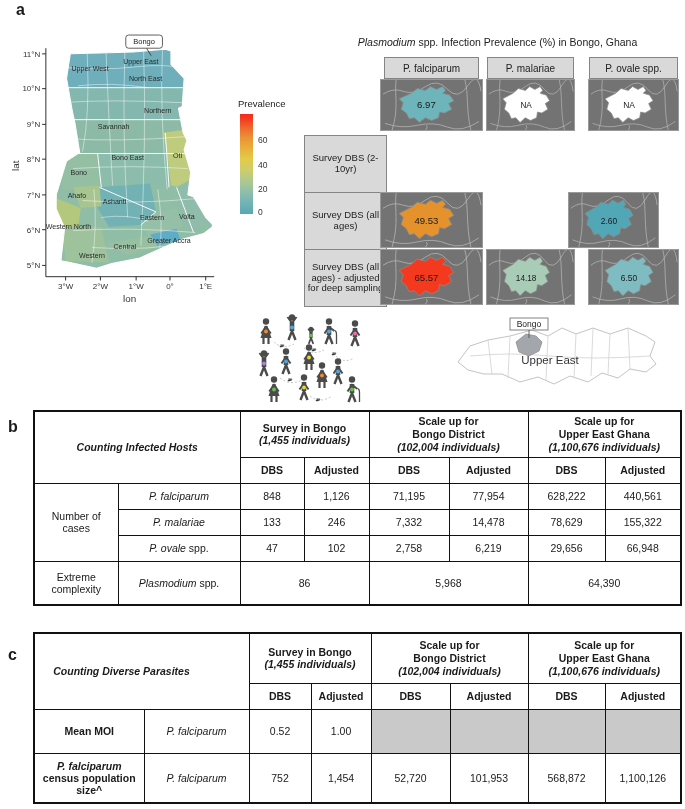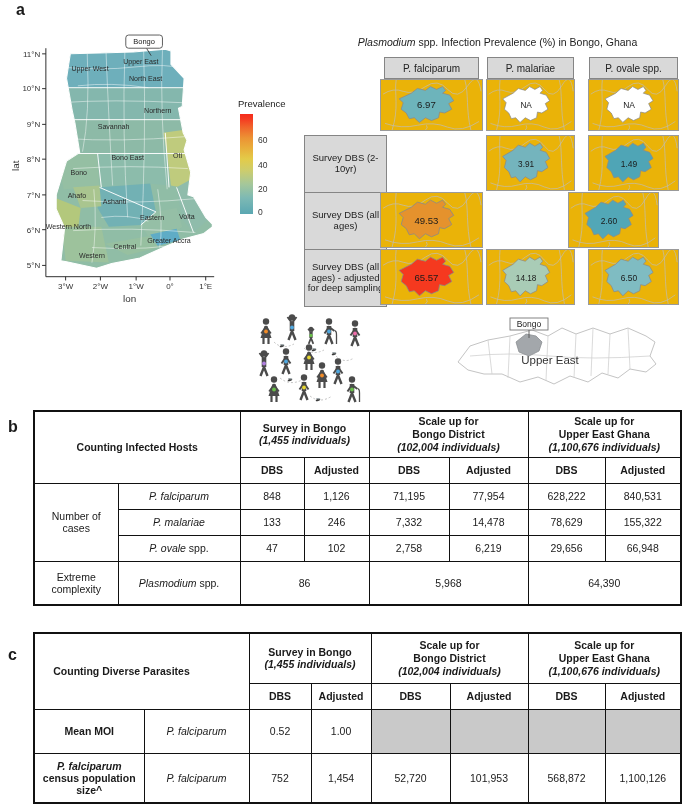--- a/index.html
+++ b/index.html
@@ -13,29 +13,29 @@
   .legend-title{position:absolute;left:2px;top:0;font-size:9.5px;color:#222;}
   .legend-bar{position:absolute;left:4px;top:16px;width:13px;height:100px;
     background:linear-gradient(to top,#5aa7b2,#7db9b4 16%,#a5c79a 30%,#cecd6b 44%,#e3cb49 55%,#e9ae3b 66%,#ec9334 76%,#f0642b 87%,#f43b21 95%,#f52b1b);}
   .legend-tick{position:absolute;left:22px;width:24px;font-size:8.5px;color:#333;}
   
   .gbox{position:absolute;background:#d9d9d9;border:1px solid #858585;
         display:flex;align-items:center;justify-content:center;text-align:center;
         font-size:9.5px;color:#222;line-height:1.15;padding:1px;}
   .ghead{position:absolute;background:#d9d9d9;border:1px solid #858585;
         display:flex;align-items:center;justify-content:center;font-size:10px;color:#222;}
-  .gcell{position:absolute;background:#eab308;border:1px solid #9a9a9a;}
+  .gcell{position:absolute;background:#737373;border:1px solid #9a9a9a;}
   .gcell svg{display:block;width:100%;height:100%;}
   .cellval{font-size:9.5px;fill:#1a1a1a;text-anchor:middle;}
   
   table.fig{border-collapse:collapse;table-layout:fixed;background:#fff;}
   table.fig td{border:1px solid #111;font-size:10.5px;padding:2px 4px;
                text-align:center;vertical-align:middle;overflow:hidden;}
   table.fig{border:2px solid #111;}
-  td.ttl{font-size:15px;font-weight:bold;text-align:left;padding-left:10px;margin-left:41px;}
+  td.ttl{font-size:15px;font-weight:bold;font-style:italic;text-align:left;padding-left:10px;margin-left:41px;}
   td.grp{font-weight:bold;line-height:1.2;}
   td.grp .sub{font-style:italic;}
   td.subh{font-weight:bold;}
   td.rowgrp{text-align:left;}
   td.spec{text-align:left;font-style:italic;}
   td.spec .rm{font-style:normal;}
   td.metric{text-align:left;font-weight:bold;}
   td.gray{background:#c9c9c9;}
   .axis-txt{font-size:8.5px;fill:#333;}
   .axis-ttl{font-size:10.5px;fill:#333;}
@@ -251,34 +251,20 @@
       </svg>
   </div>
   <div class="gcell" style="left:588px;top:79px;width:89px;height:50px">
     <svg viewBox="0 0 100 53" preserveAspectRatio="none">
         <use href="#cellbg"></use>
         <use href="#blob" fill="#ffffff"></use>
         <text class="cellval" x="45" y="30">NA</text>
       </svg>
   </div>
 
-  <div class="gcell" style="left:486px;top:135px;width:87px;height:54px">
-    <svg viewBox="0 0 100 53" preserveAspectRatio="none">
-        <use href="#cellbg"></use>
-        <use href="#blob" fill="#74b4bd"></use>
-        <text class="cellval" x="45" y="30">3.91</text>
-      </svg>
-  </div>
-  <div class="gcell" style="left:588px;top:135px;width:89px;height:54px">
-    <svg viewBox="0 0 100 53" preserveAspectRatio="none">
-        <use href="#cellbg"></use>
-        <use href="#blob" fill="#4fa5b6"></use>
-        <text class="cellval" x="45" y="30">1.49</text>
-      </svg>
-  </div>
 
   <div class="gcell" style="left:380px;top:192px;width:101px;height:54px">
     <svg viewBox="0 0 100 53" preserveAspectRatio="none">
         <use href="#cellbg"></use>
         <use href="#blob" fill="#e5922d"></use>
         <text class="cellval" x="45" y="30">49.53</text>
       </svg>
   </div>
   <div class="gcell" style="left:568px;top:192px;width:89px;height:54px">
     <svg viewBox="0 0 100 53" preserveAspectRatio="none">
@@ -479,21 +465,21 @@
       <td class="subh">Adjusted</td>
     </tr>
     <tr style="height:26px">
       <td class="rowgrp" rowspan="3">Number of cases</td>
       <td class="spec"><span>P. falciparum</span><span class="rm"></span></td>
       <td>848</td>
       <td>1,126</td>
       <td>71,195</td>
       <td>77,954</td>
       <td>628,222</td>
-      <td>840,531</td>
+      <td>440,561</td>
     </tr>
     <tr style="height:26px">
       <td class="spec"><span>P. malariae</span><span class="rm"></span></td>
       <td>133</td>
       <td>246</td>
       <td>7,332</td>
       <td>14,478</td>
       <td>78,629</td>
       <td>155,322</td>
     </tr>

